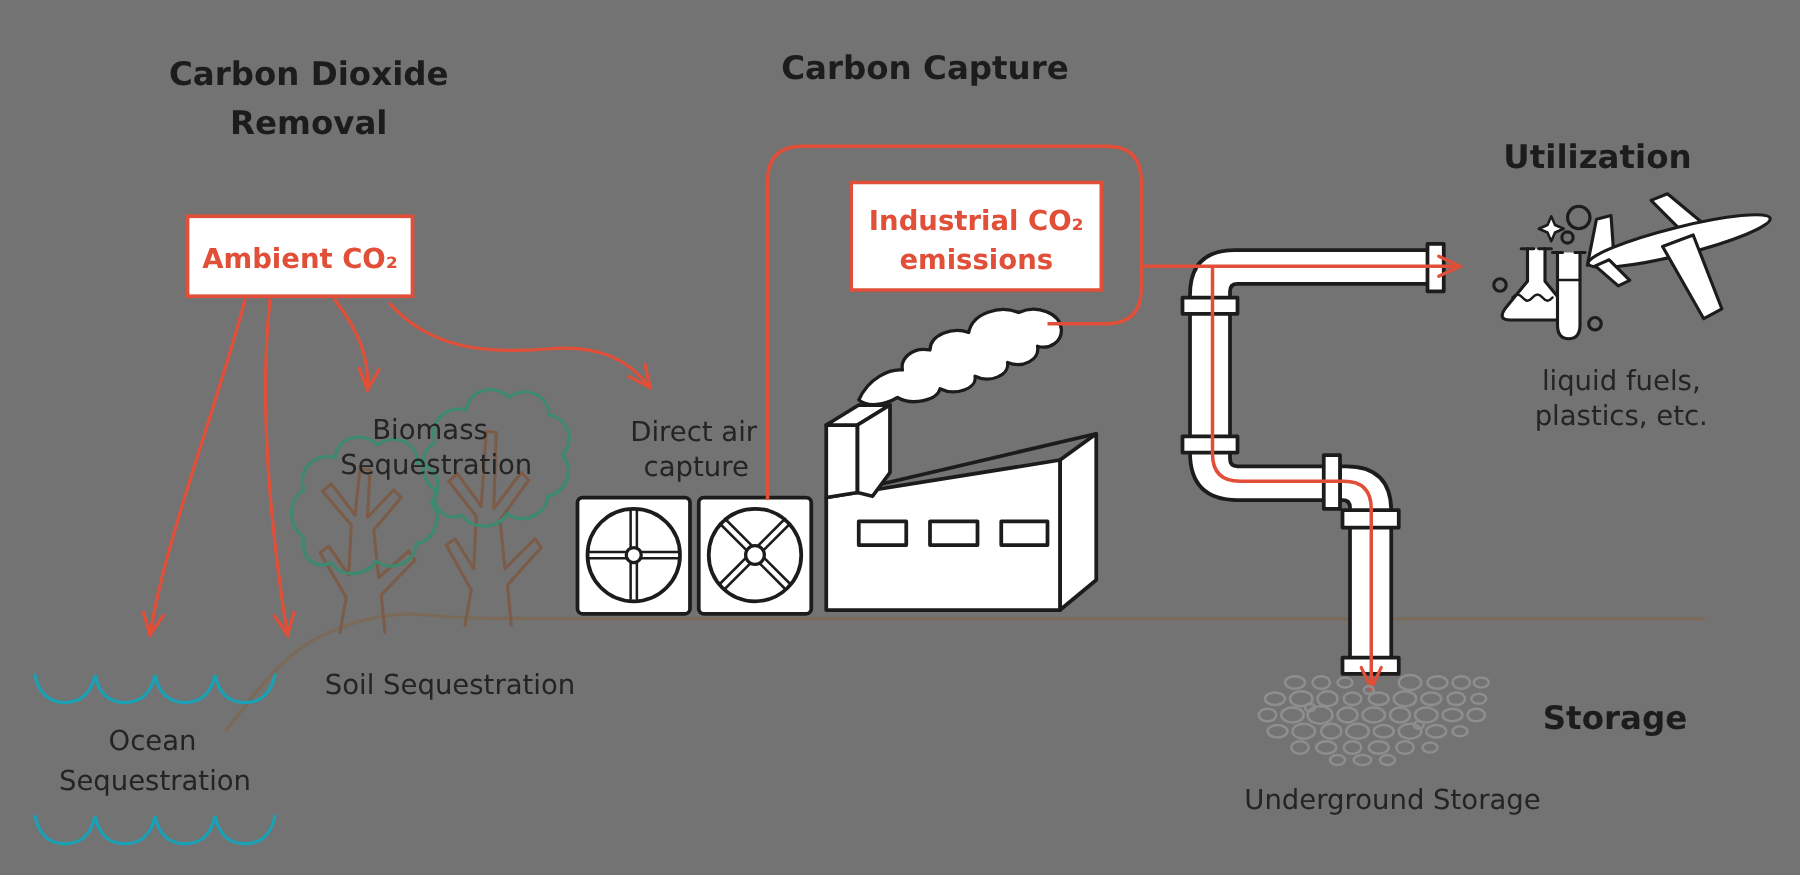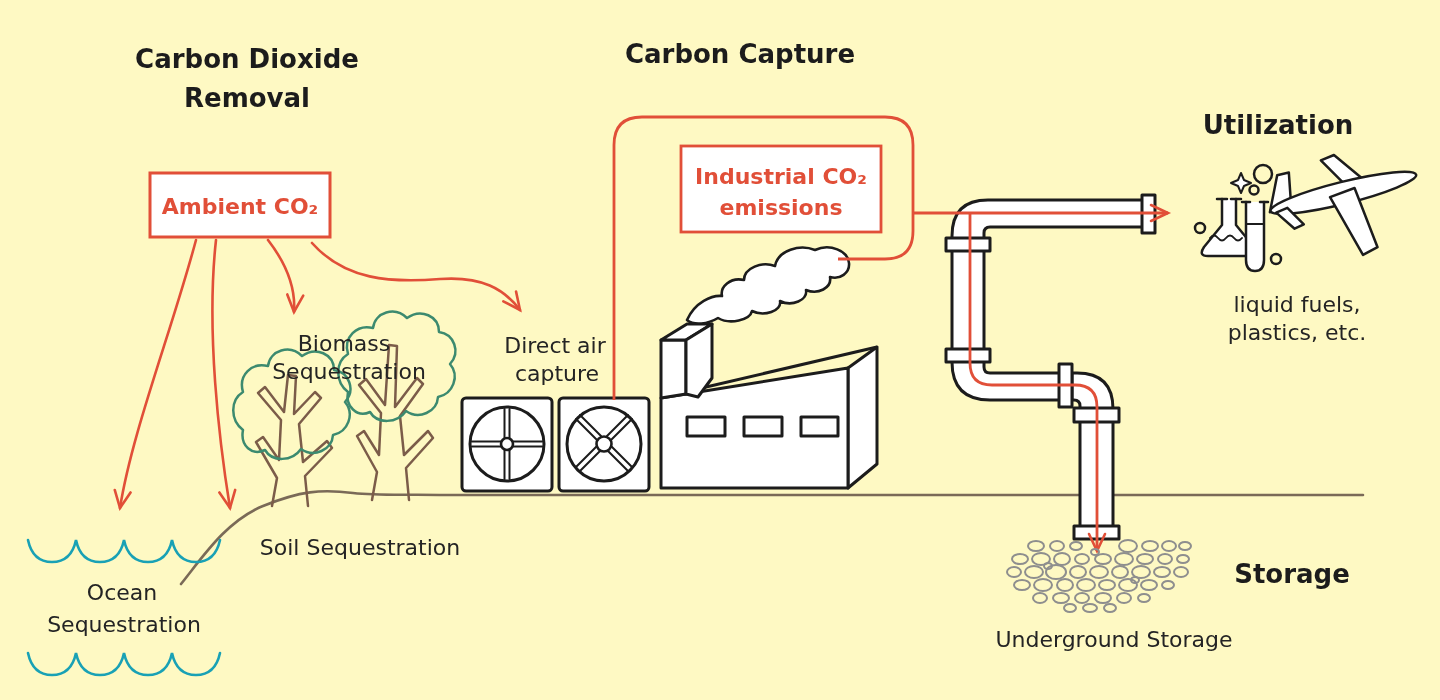--- a/index.html
+++ b/index.html
@@ -1,16 +1,16 @@
 <!DOCTYPE html>
 <html><head>
 <meta charset="utf-8">
 <style>
   html,body{margin:0;padding:0;background:#ffffff;}
-  .stage{position:relative;width:1440px;height:700px;background:#fef9c3;overflow:hidden;
+  .stage{position:relative;width:1440px;height:700px;background:#737373;overflow:hidden;
          font-family:"DejaVu Sans","Liberation Sans",sans-serif;}
   svg{position:absolute;left:0;top:0;}
   text{font-family:"DejaVu Sans","Liberation Sans",sans-serif;fill:#1c1c1c;}
   .h{font-weight:bold;font-size:26px;}
   .lbl{font-size:22px;fill:#242424;}
   .co2{font-weight:bold;font-size:22px;fill:#e14f38;}
   .mid{text-anchor:middle;}
 </style>
 </head>
 <body>

